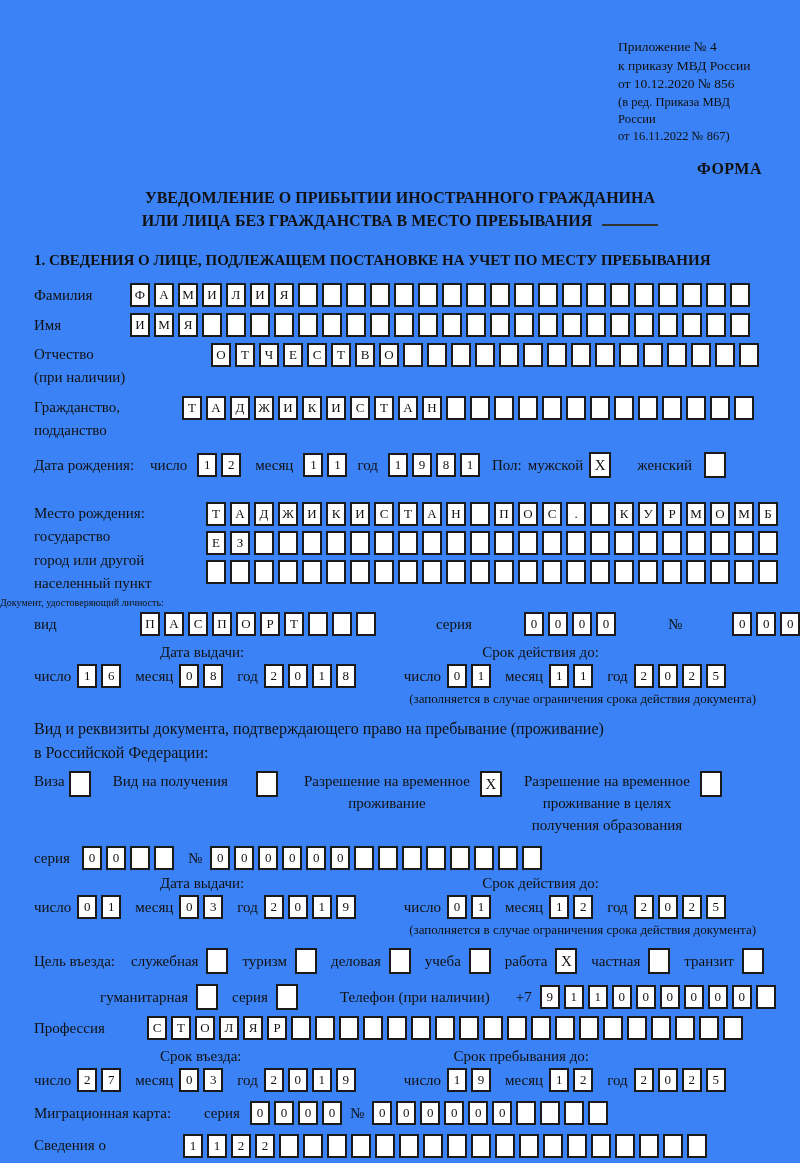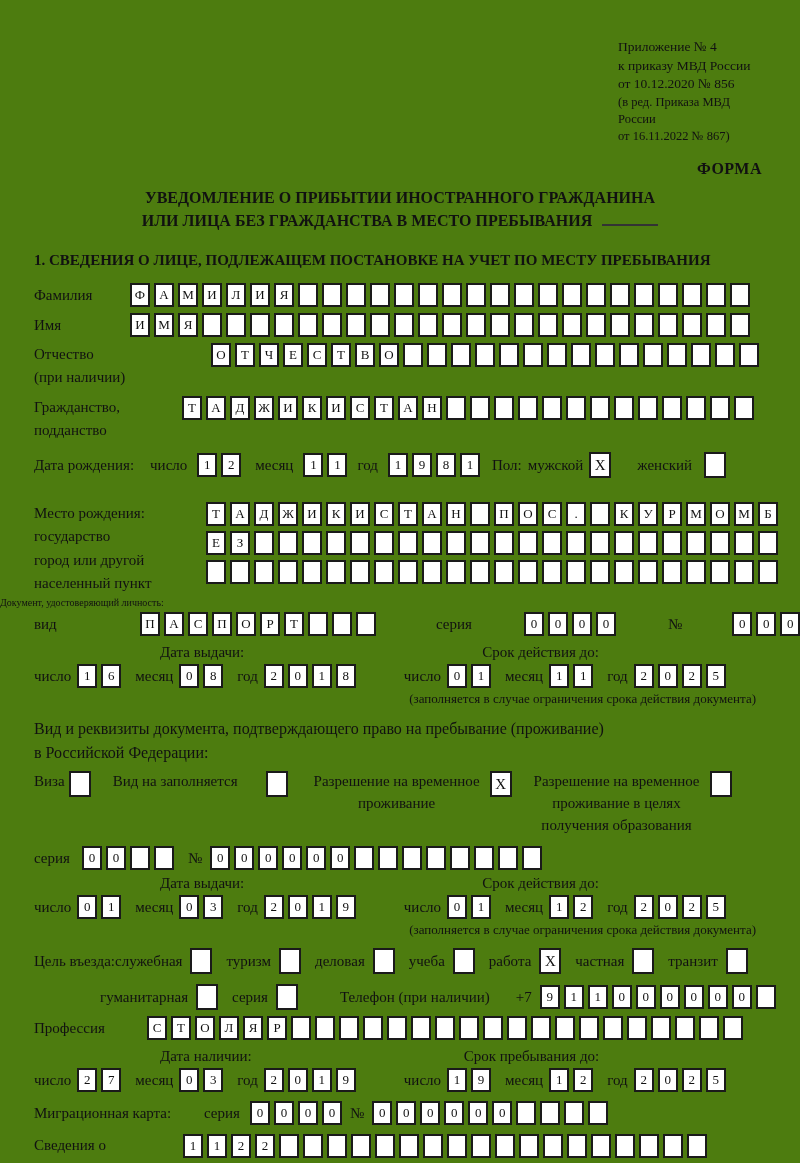--- a/index.html
+++ b/index.html
@@ -1,17 +1,17 @@
 <!DOCTYPE html>
 <html><head>
 <meta charset="utf-8">
 <style>
   html,body{margin:0;padding:0;background:#fff;}
   body{width:800px;height:1163px;font-family:"Liberation Serif",serif;color:#111;}
-  .page{position:relative;width:800px;height:1163px;overflow:hidden;background:#4d7c0f;}
+  .page{position:relative;width:800px;height:1163px;overflow:hidden;background:#3b82f6;}
 
   .ref{margin:38px 30px 0 618px;font-size:13.5px;line-height:1.38;}
   .ref .small{font-size:12.5px;}
   .forma{text-align:right;margin:14px 38px 0 0;font-weight:bold;font-size:16px;letter-spacing:.5px;}
 
   .title{text-align:center;font-weight:bold;font-size:16px;margin-top:8px;line-height:1.45;}
   .blank-line{display:inline-block;width:56px;border-bottom:2px solid #333;height:13px;margin-left:10px;vertical-align:baseline;}
 
   .section{margin:20px 0 0 34px;font-weight:bold;font-size:15px;}
 
@@ -407,21 +407,21 @@
     <div>Вид и реквизиты документа, подтверждающего право на пребывание (проживание)</div>
     <div>в Российской Федерации:</div>
   </div>
 
   <div class="visa-row">
     <span class="opt">
       <span class="txt">Виза</span>
       <span class="cb" style="margin-left:4px;"></span>
     </span>
     <span class="opt" style="margin-left:22px;">
-      <span class="txt">Вид на заполняется</span>
+      <span class="txt">Вид на получения</span>
       <span class="cb" style="margin-left:28px;"></span>
     </span>
     <span class="opt" style="margin-left:26px;">
       <span class="txt">
         <span>Разрешение на временное</span><br>
         <span>проживание</span>
       </span>
       <span class="cb">X</span>
     </span>
     <span class="opt" style="margin-left:22px;">
@@ -502,21 +502,21 @@
           <span class="cbox">0</span>
           <span class="cbox">2</span>
           <span class="cbox">5</span>
         </span>
     </span>
   </div>
   <div class="note">(заполняется в случае ограничения срока действия документа)</div>
 
   <div class="purpose">
     <span>Цель въезда:</span>
-    <span style="margin-left:0;">служебная</span>
+    <span style="margin-left:16px;">служебная</span>
     <span class="cb"></span>
     <span>туризм</span>
     <span class="cb"></span>
     <span>деловая</span>
     <span class="cb"></span>
     <span>учеба</span>
     <span class="cb"></span>
     <span>работа</span>
     <span class="cb">X</span>
     <span>частная</span>
@@ -571,21 +571,21 @@
         <span class="cbox"></span>
         <span class="cbox"></span>
         <span class="cbox"></span>
         <span class="cbox"></span>
         <span class="cbox"></span>
         <span class="cbox"></span>
       </span>
   </div>
 
   <div class="dhead">
-    <span class="dh1">Дата наличии:</span>
+    <span class="dh1">Срок въезда:</span>
     <span class="dh2b">Срок пребывания до:</span>
   </div>
   <div class="row" style="margin-top:3px;">
     <span class="dgroup">
       <span class="lbl">число</span>
       <span class="boxes">
           <span class="cbox">2</span>
           <span class="cbox">7</span>
         </span>
       <span class="lbl gap-l">месяц</span>

